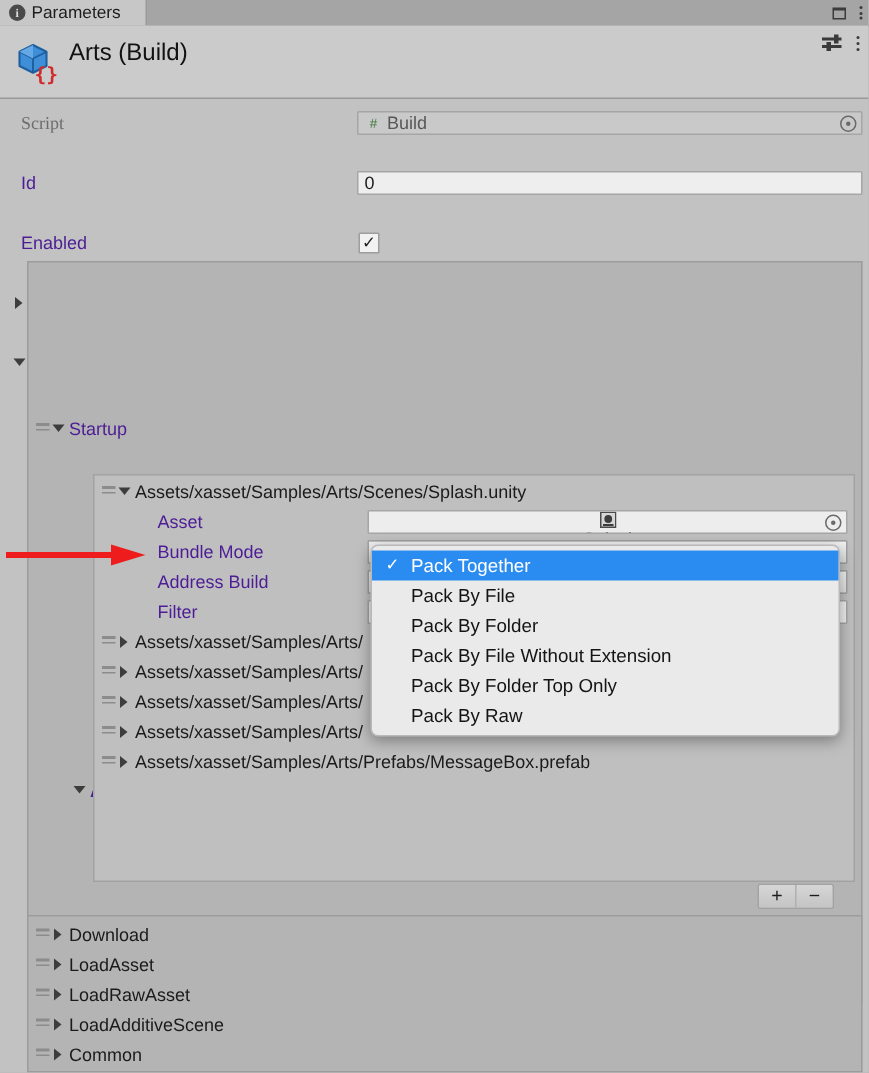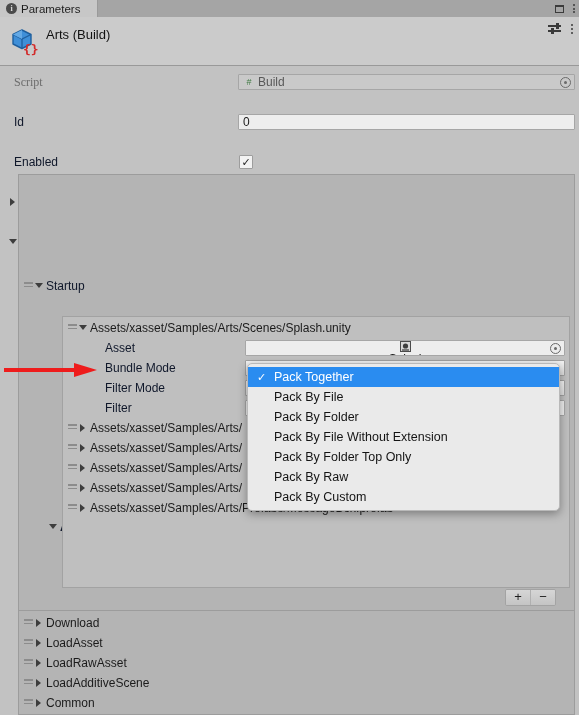--- a/index.html
+++ b/index.html
@@ -52,21 +52,21 @@
   
   .header{
     position:absolute;left:0;top:17px;width:579px;height:48px;
     background:#cbcbcb;border-bottom:1px solid #999;
   }
   .hdr-icon{
     position:absolute;left:8px;top:8px;width:32px;height:32px;
   }
   .hdr-title{
     position:absolute;left:46px;top:10px;
-    font-size:13px;color:#121212;
+    font-size:16px;color:#121212;
   }
   .hdr-tools{
     position:absolute;right:6px;top:5px;
     display:flex;align-items:center;gap:10px;
   }
   .ico-preset{position:relative;width:13px;height:12px;}
   .ico-preset span{position:absolute;left:0;width:13px;height:1.6px;background:#3a3a3a;}
   .ico-preset span:nth-child(1){top:2px;}
   .ico-preset span:nth-child(2){top:7px;}
   .ico-preset i{position:absolute;width:2.6px;height:6px;background:#3a3a3a;}
@@ -81,21 +81,21 @@
   }
 
   
   .body{
     position:absolute;left:0;top:66px;width:579px;height:649px;
     background:#c2c2c2;
   }
 
   .row{position:relative;height:20px;}
   .lbl{
-    position:absolute;top:0;line-height:20px;font-size:12px;color:#0f172a;
+    position:absolute;top:0;line-height:20px;font-size:12px;color:#4c1d95;
     white-space:nowrap;
   }
   .lbl.dim{color:#6d6d6d;font-family:Liberation Serif, serif;}
   .lbl.bold{font-weight:bold;}
 
   .field{
     position:absolute;top:2px;height:16px;
     background:#eeeeee;border:1px solid #a6a6a6;border-radius:1px;
     box-sizing:border-box;
     font-size:12px;line-height:14px;color:#1b1b1b;
@@ -377,21 +377,21 @@
     </div>
 
     <div class="row" style="position:absolute;left:0;top:292px;width:579px;">
       <span class="lbl" style="left:105px;">Bundle Mode</span>
       <div class="popupfield" style="left:245px;width:320px;">
         <span class="arw"></span>
       </div>
     </div>
 
     <div class="row" style="position:absolute;left:0;top:312px;width:579px;">
-      <span class="lbl" style="left:105px;">Filter Mode</span>
+      <span class="lbl" style="left:105px;">Address Build</span>
       <div class="popupfield" style="left:245px;width:320px;">
         <span class="arw"></span>
       </div>
     </div>
 
     <div class="row" style="position:absolute;left:0;top:332px;width:579px;">
       <span class="lbl" style="left:105px;">Filter</span>
       <div class="field" style="left:245px;width:320px;"></div>
     </div>
 
@@ -517,23 +517,20 @@
       <span>Pack By Folder</span>
     </div>
     <div class="dd-item">
       <span>Pack By File Without Extension</span>
     </div>
     <div class="dd-item">
       <span>Pack By Folder Top Only</span>
     </div>
     <div class="dd-item">
       <span>Pack By Raw</span>
-    </div>
-    <div class="dd-item">
-      <span>Pack By Custom</span>
     </div>
   </div>
 
   <div class="arrow">
     <svg width="96" height="22" viewBox="0 0 96 22">
       <path d="M0 10 L74 10" stroke="#ee1c1c" stroke-width="4"></path>
       <path d="M70 3 L93 10 L70 17 Z" fill="#ee1c1c"></path>
     </svg>
   </div>
 

